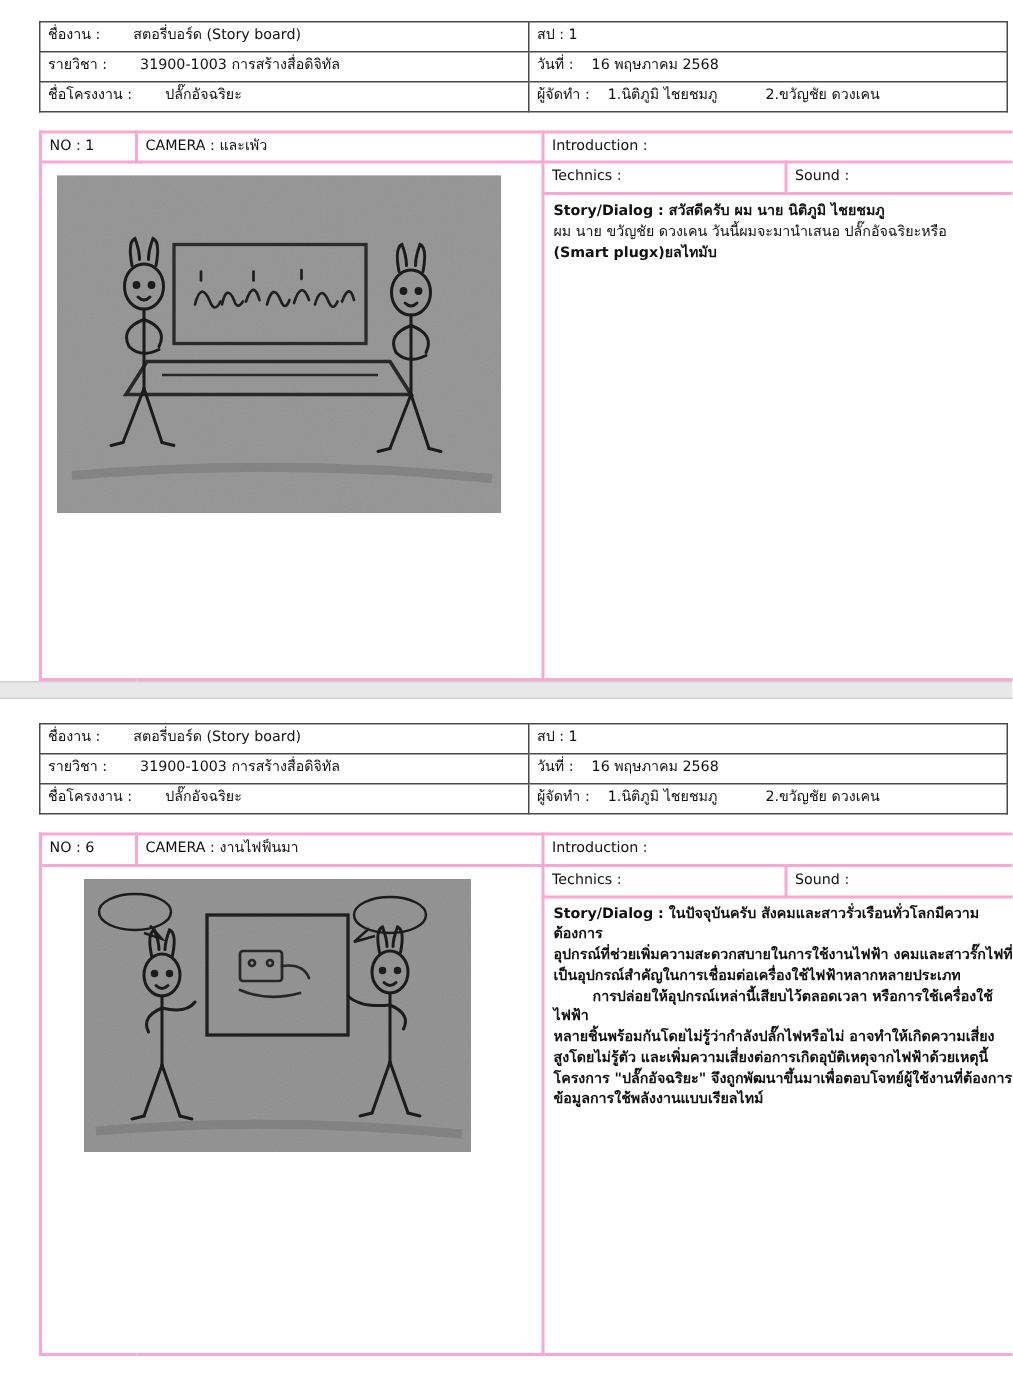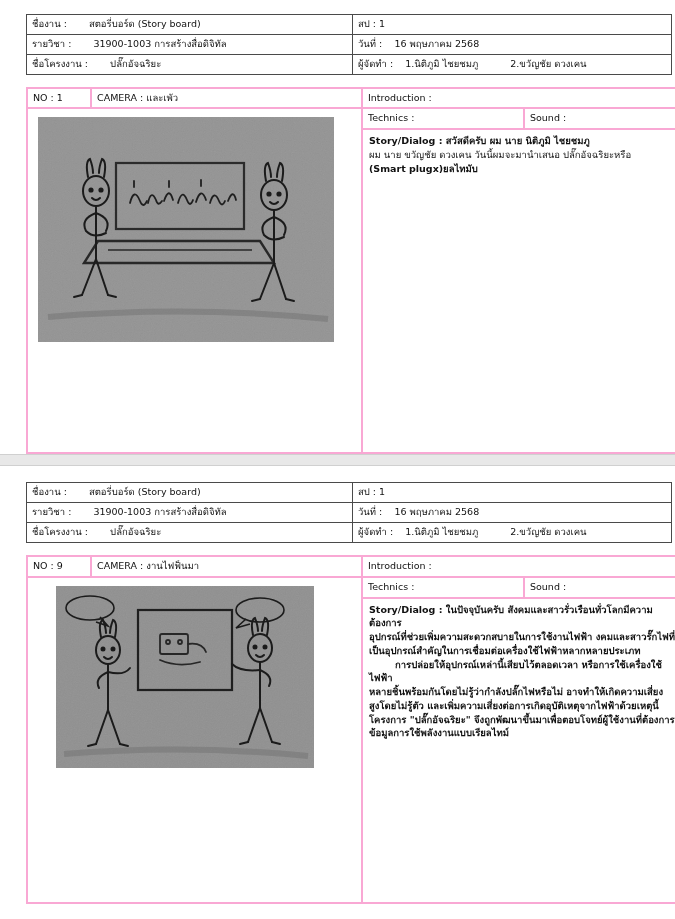--- a/index.html
+++ b/index.html
@@ -291,21 +291,21 @@
         <span class="sp-gap-lg"></span>
         <span>2.ขวัญชัย ดวงเคน</span>
       </td>
     </tr>
   </tbody>
     </table>
 
   <table class="board">
     <tbody>
         <tr>
-      <td class="no-cell">NO : 9</td>
+      <td class="no-cell">NO : 6</td>
       <td class="camera-cell">CAMERA : งานไฟฟ็นมา</td>
       <td class="right-head" colspan="2">Introduction :</td>
     </tr>
     <tr>
       <td class="img-cell" colspan="2" rowspan="2">
         <div class="sketch two">
           <svg class="sk-svg" viewBox="0 0 258 182" preserveAspectRatio="none">
             <defs>
               <filter id="g2" x="-10%" y="-10%" width="120%" height="120%">
                 <feTurbulence type="fractalNoise" baseFrequency="0.85" numOctaves="3" result="n"></feTurbulence>

